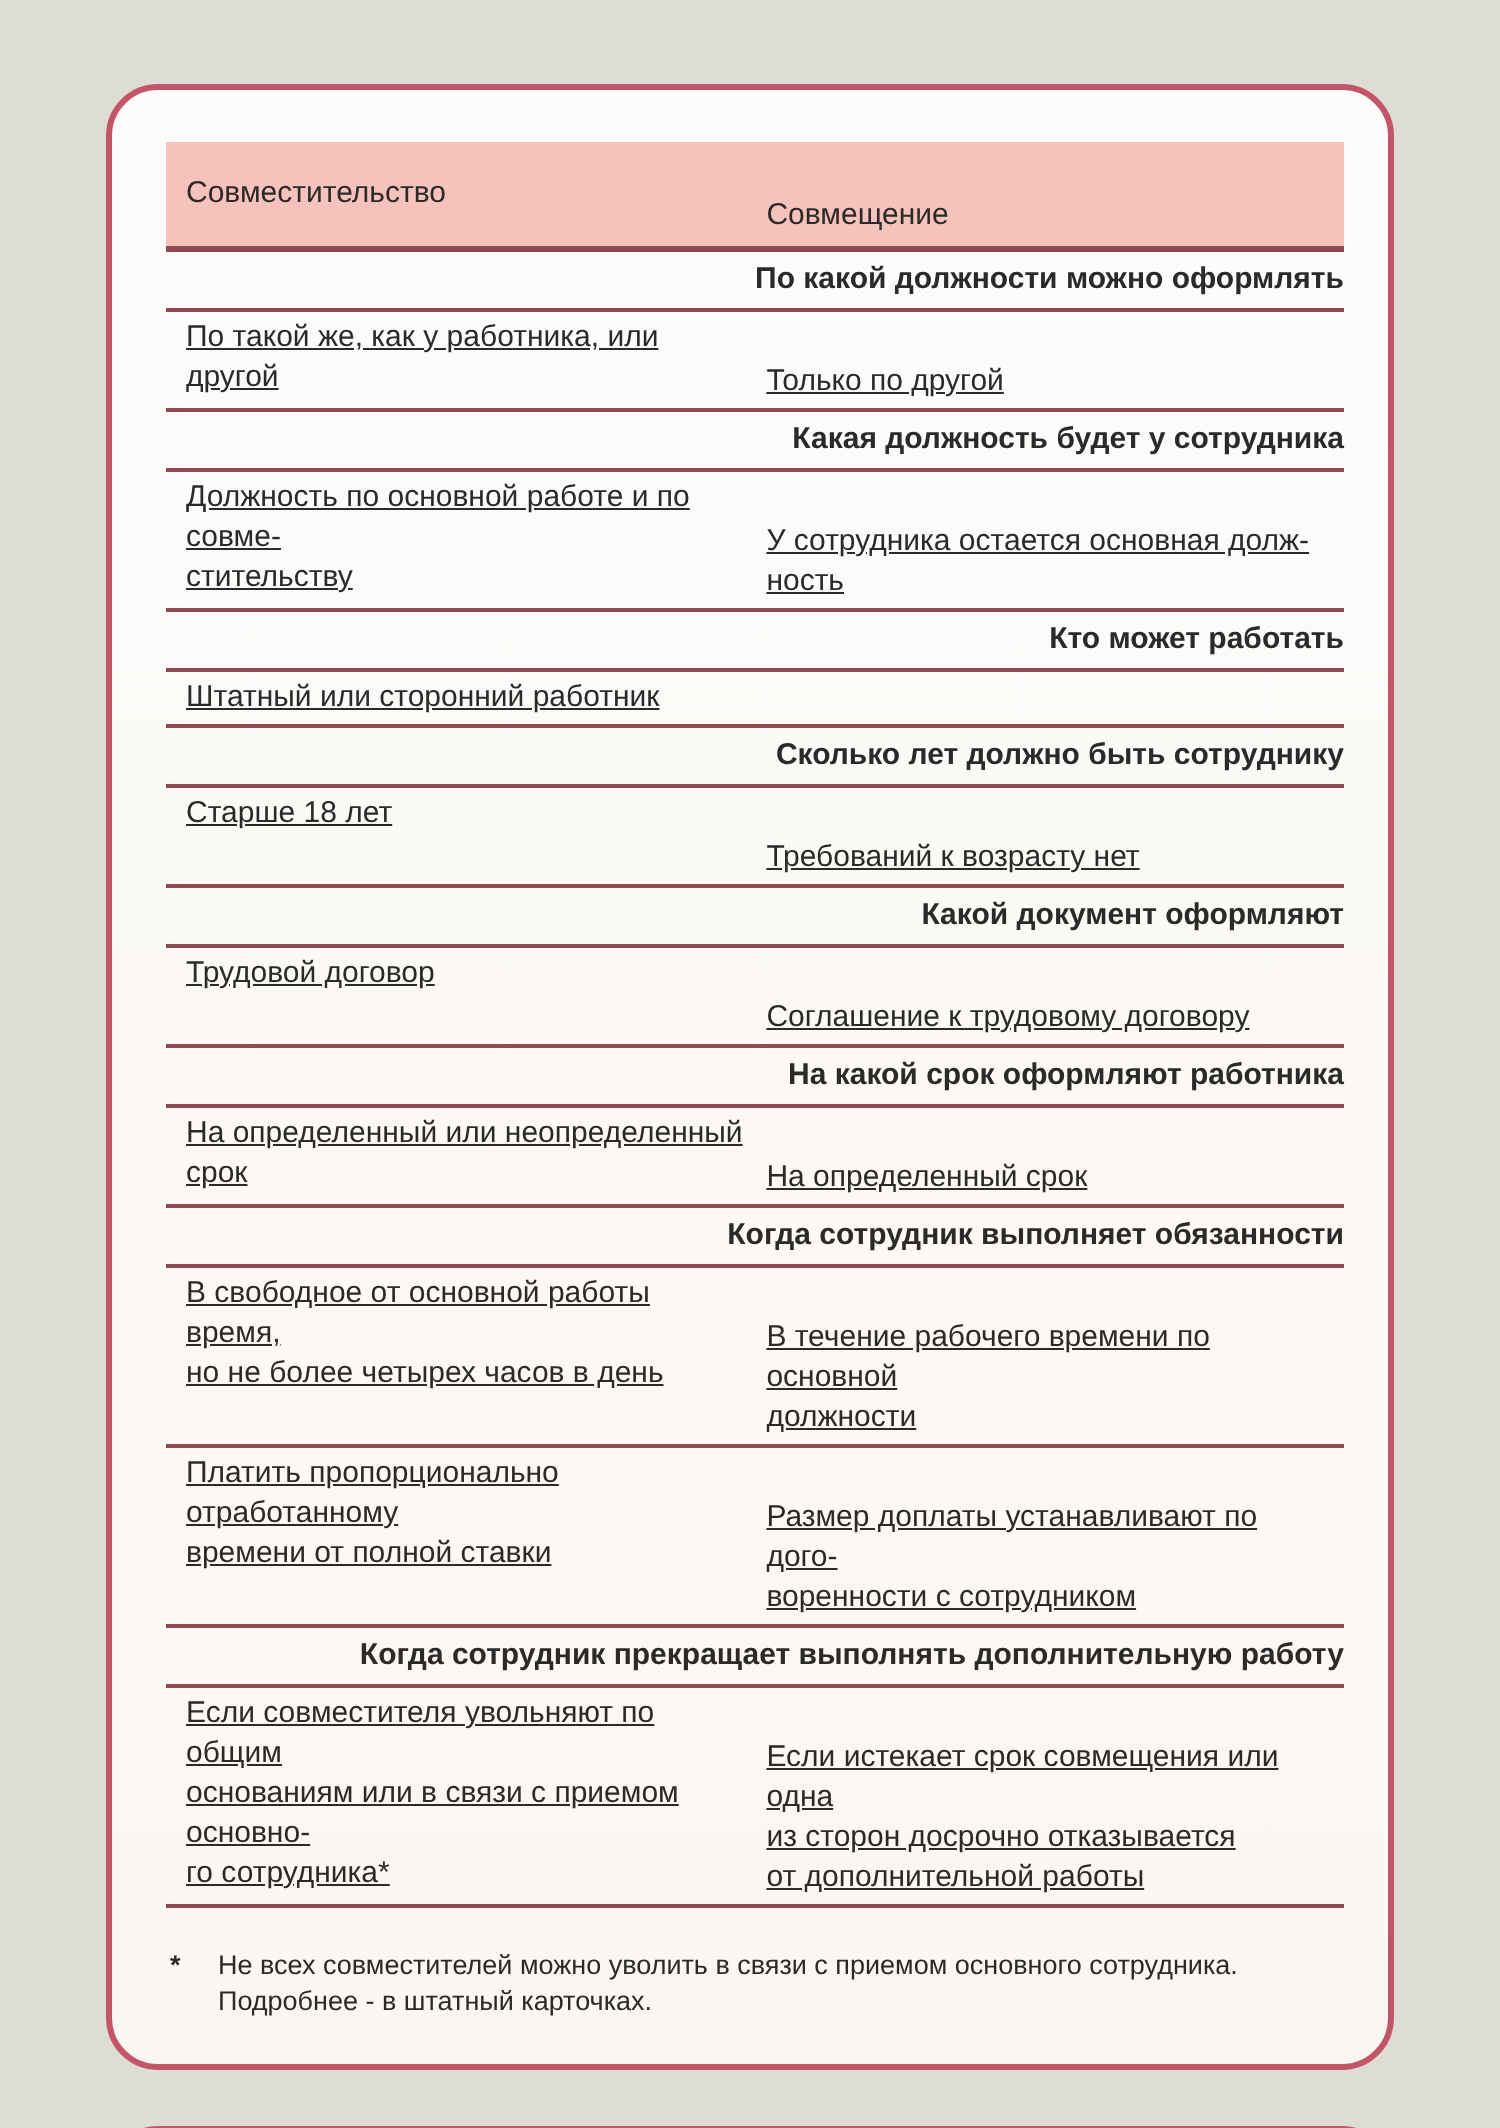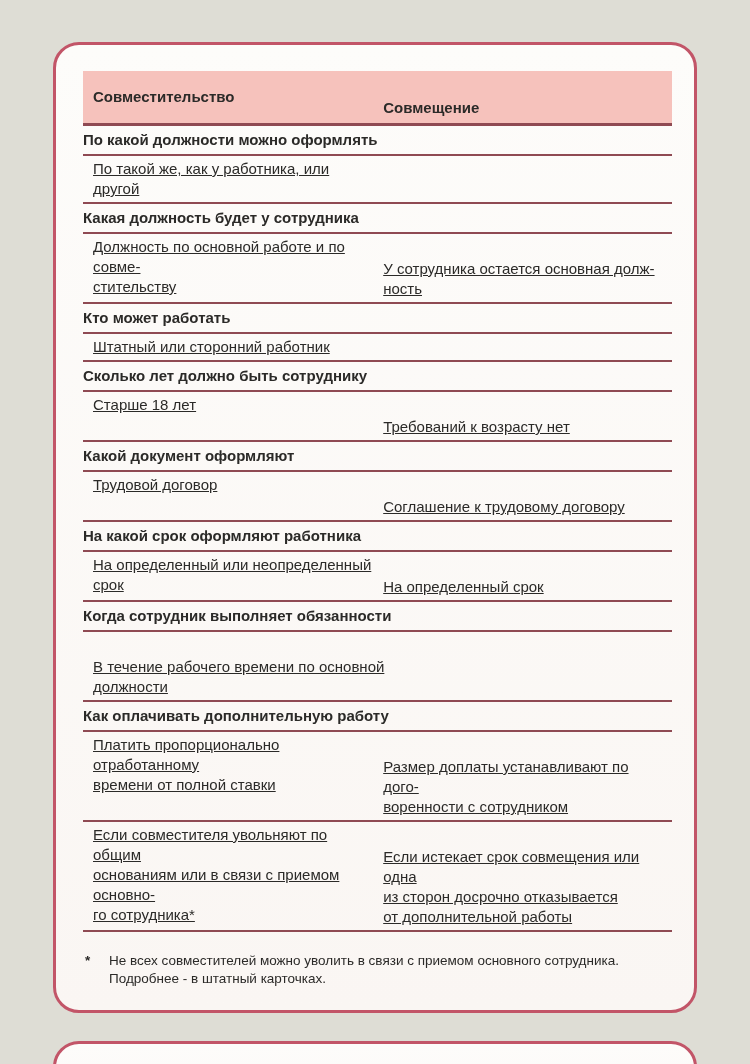--- a/index.html
+++ b/index.html
@@ -30,27 +30,27 @@
     margin-top: 28px;
     padding: 24px 22px 20px 27px;
   }
   
   .band {
     display: flex;
     align-items: center;
     background: #f6c2bc;
     border-bottom: 3px solid #8f4a53;
     padding: 5px 10px;
-    font-weight: bold;
+    font-weight: normal;
     font-size: 15px;
     line-height: 20px;
     color: #2b2a28;
   }
   .sect {
-    text-align: left;
+    text-align: right;
     font-weight: bold;
     font-size: 15px;
     line-height: 20px;
     padding: 4px 0;
     border-bottom: 2px solid #8f4a53;
   }
   .drow {
     display: flex;
     padding: 3px 10px;
     border-bottom: 2px solid #8f4a53;
@@ -99,20 +99,21 @@
 
 <div class="card card1">
   <div class="band">
     <div class="c1">Совместительство</div>
     <div class="c2">Совмещение</div>
   </div>
 
   <div class="sect">По какой должности можно оформлять</div>
   <div class="drow">
     <div class="c1">По такой же, как у работника, или другой</div>
+    <div class="c2">Только по другой</div>
   </div>
 
   <div class="sect">Какая должность будет у сотрудника</div>
   <div class="drow">
     <div class="c1">Должность по основной работе и по совме-
 стительству</div>
     <div class="c2">У сотрудника остается основная долж-
 ность</div>
   </div>
 
@@ -134,32 +135,34 @@
   </div>
 
   <div class="sect">На какой срок оформляют работника</div>
   <div class="drow">
     <div class="c1">На определенный или неопределенный срок</div>
     <div class="c2">На определенный срок</div>
   </div>
 
   <div class="sect">Когда сотрудник выполняет обязанности</div>
   <div class="drow">
+    <div class="c1">В свободное от основной работы время,
+но не более четырех часов в день</div>
     <div class="c2">В течение рабочего времени по основной
 должности</div>
   </div>
 
-  <div class="sect">Как оплачивать дополнительную работу</div>
   <div class="drow">
     <div class="c1">Платить пропорционально отработанному
 времени от полной ставки</div>
     <div class="c2">Размер доплаты устанавливают по дого-
 воренности с сотрудником</div>
   </div>
 
+  <div class="sect">Когда сотрудник прекращает выполнять дополнительную работу</div>
   <div class="drow">
     <div class="c1">Если совместителя увольняют по общим
 основаниям или в связи с приемом основно-
 го сотрудника*</div>
     <div class="c2">Если истекает срок совмещения или одна
 из сторон досрочно отказывается
 от дополнительной работы</div>
   </div>
 
   <div class="footnote">

